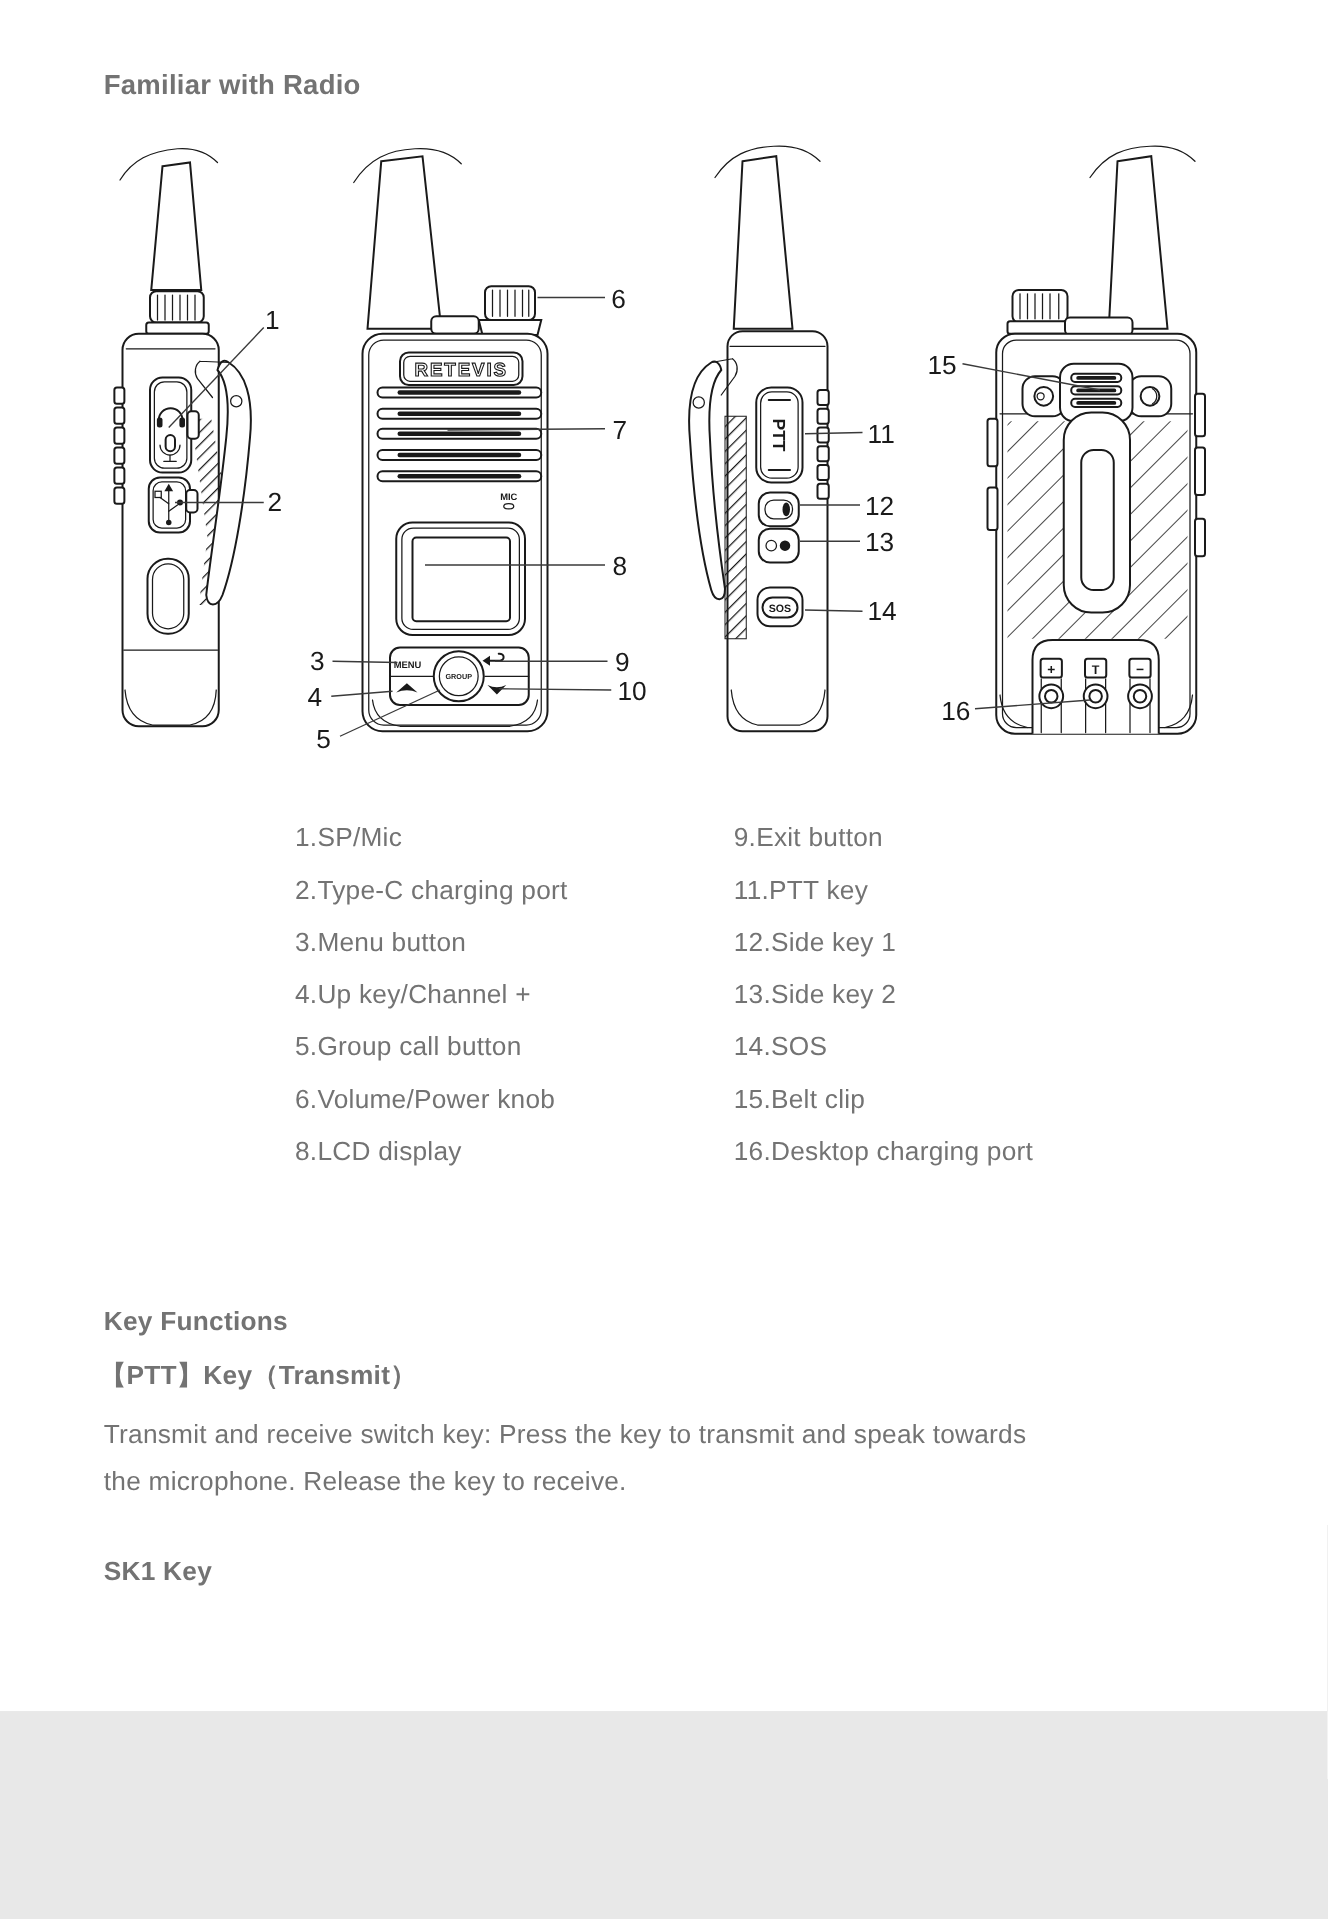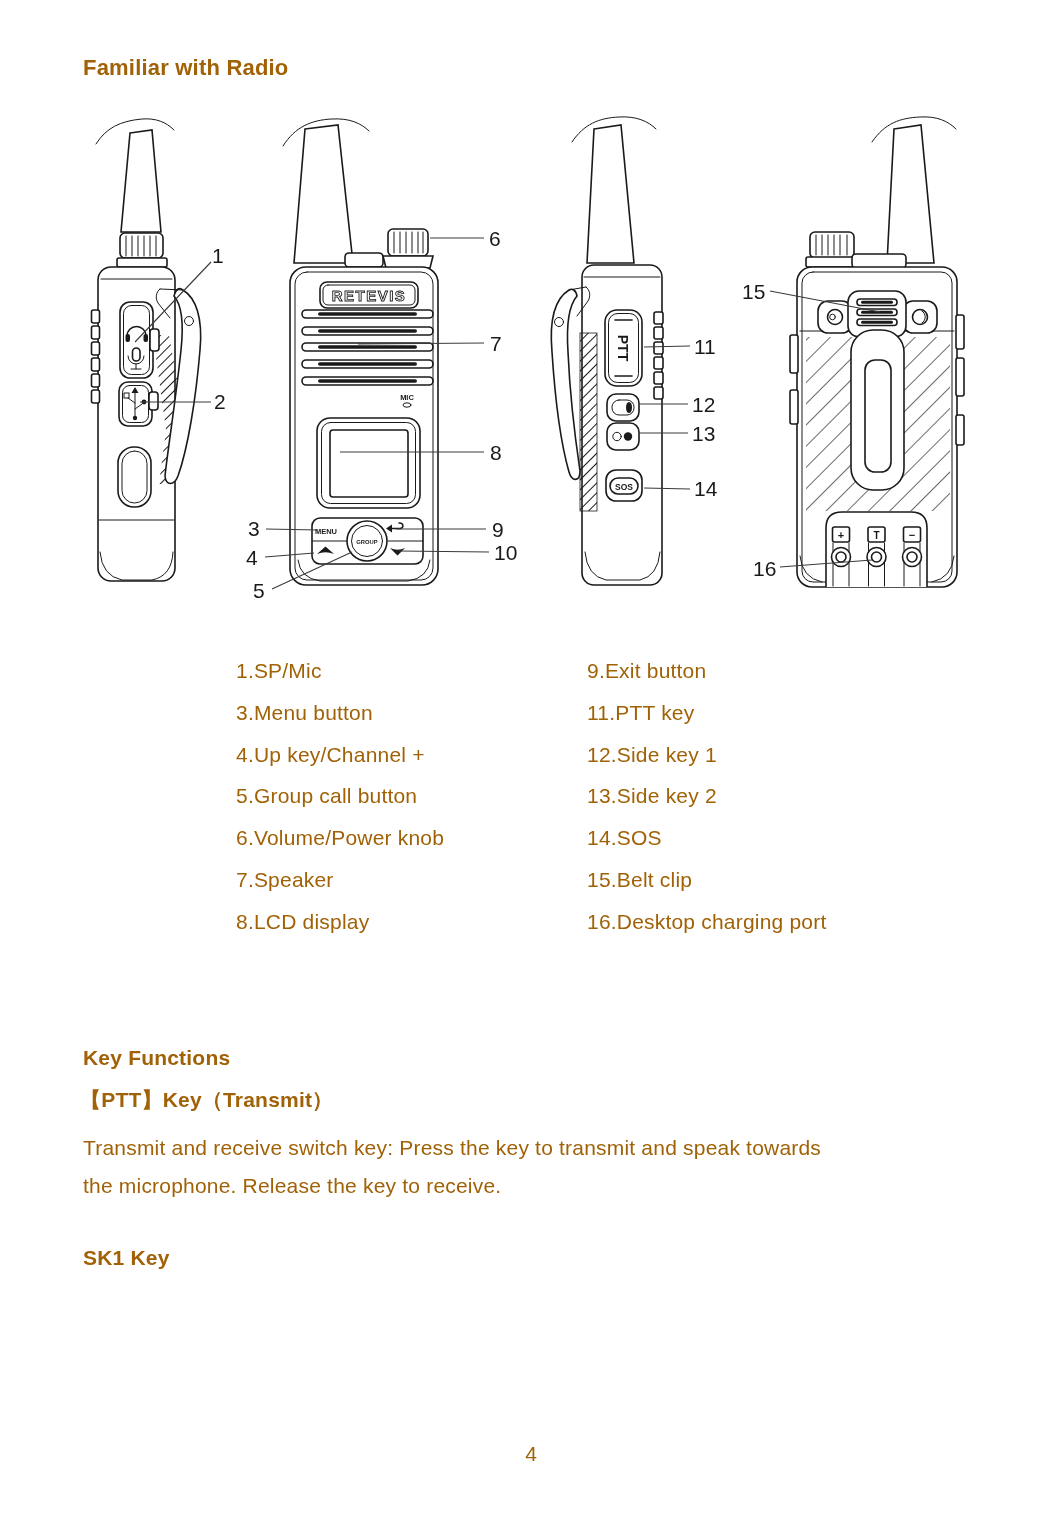--- a/index.html
+++ b/index.html
@@ -1,18 +1,18 @@
 <!DOCTYPE html>
 <html><head>
 <meta charset="utf-8">
 <style>
   html,body{margin:0;padding:0;background:#e8e8e8;}
   .page{
-    position:relative;width:1062px;height:1535px;background:#ffffff;
-    font-family:"Liberation Sans",sans-serif;color:#a16207;overflow:hidden;margin:0 auto;
+    position:relative;width:1062px;height:1369px;background:#ffffff;
+    font-family:"Liberation Sans",sans-serif;color:#737373;overflow:hidden;margin:0 auto;
   }
   .abs{position:absolute;}
   .title{left:83px;top:55px;font-size:22px;font-weight:bold;letter-spacing:0.2px;}
   .diagram-svg{left:0;top:0;width:1062px;height:645px;}
   .parts-col{top:650px;font-size:21px;letter-spacing:0.2px;margin-left:44px;}
   .parts-col .item{height:41.8px;line-height:41.8px;white-space:nowrap;}
   .col-left{left:192px;}
   .col-right{left:543px;}
   .h-bold{font-size:21px;font-weight:bold;letter-spacing:0.2px;white-space:nowrap;}
   .kf-heading{left:83px;top:1046px;}
@@ -324,25 +324,25 @@
       <text x="692" y="412">12</text>
       <text x="692" y="441">13</text>
       <text x="694" y="496">14</text>
       <text x="742" y="299">15</text>
       <text x="753" y="576">16</text>
     </g>
   </svg>
 
   <div class="abs parts-col col-left">
     <div class="item">1.SP/Mic</div>
+    <div class="item">2.Type-C charging port</div>
     <div class="item">3.Menu button</div>
     <div class="item">4.Up key/Channel +</div>
     <div class="item">5.Group call button</div>
     <div class="item">6.Volume/Power knob</div>
-    <div class="item">7.Speaker</div>
     <div class="item">8.LCD display</div>
   </div>
   <div class="abs parts-col col-right">
     <div class="item">9.Exit button</div>
     <div class="item">11.PTT key</div>
     <div class="item">12.Side key 1</div>
     <div class="item">13.Side key 2</div>
     <div class="item">14.SOS</div>
     <div class="item">15.Belt clip</div>
     <div class="item">16.Desktop charging port</div>

